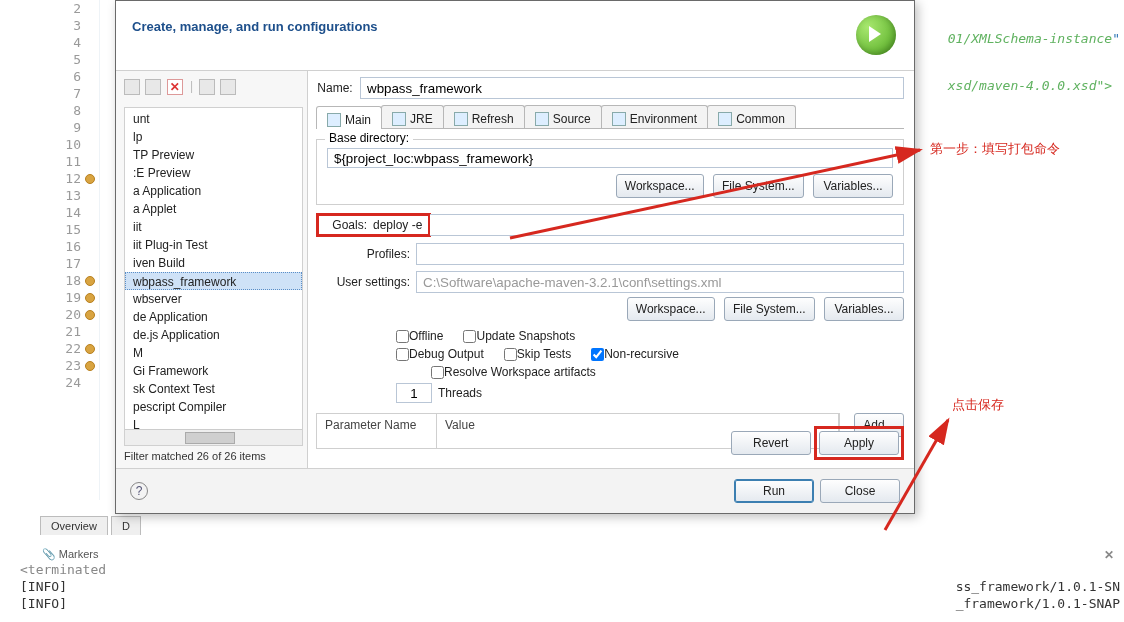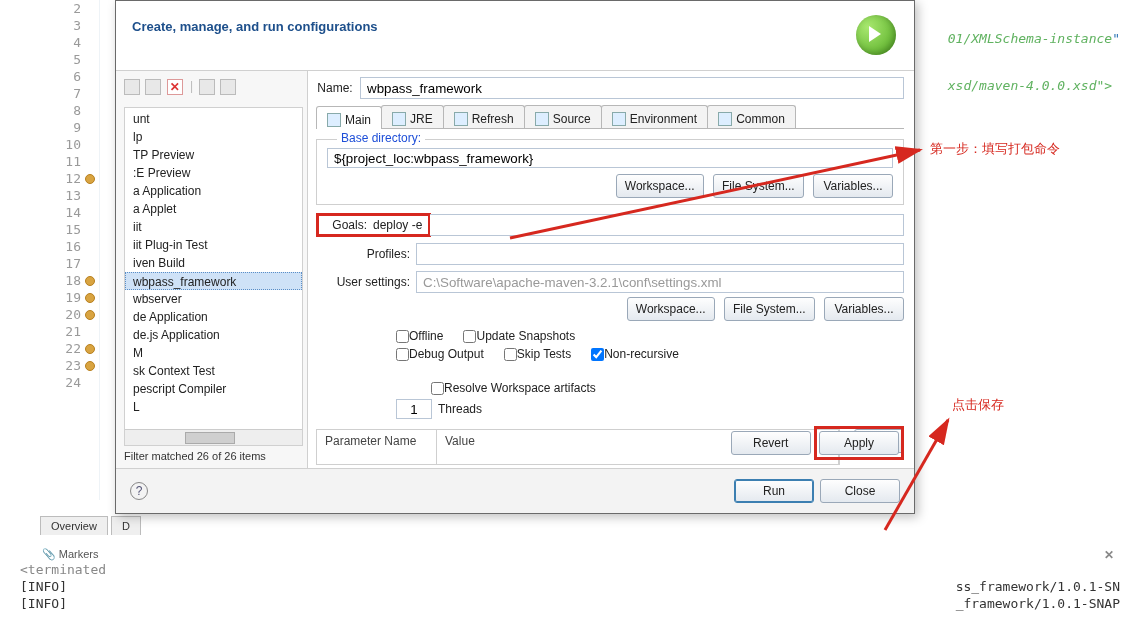--- a/index.html
+++ b/index.html
@@ -48,21 +48,21 @@
 .lbl-wide{width:100px;text-align:right;padding-right:6px;color:#222;}
 input[type=text].fld{flex:1;height:22px;border:1px solid #b9c6d6;padding:0 6px;background:#fff;outline:none;}
 input[type=text].fld.ph{color:#999;}
 
 .tabs{display:flex;border-bottom:1px solid #b7b7b7;margin:2px 0 10px 0;height:24px;}
 .tab{padding:3px 10px 0 10px;border:1px solid #b7b7b7;border-bottom:none;background:#f3f3f3;margin-right:-1px;border-radius:3px 3px 0 0;display:flex;align-items:center;gap:4px;}
 .tab.active{background:#fff;position:relative;top:1px;}
 .tab .ic{width:14px;height:14px;display:inline-block;border:1px solid #8aa;background:#def;}
 
 .grp{border:1px solid #cfcfcf;padding:8px 10px 6px 10px;margin-bottom:8px;position:relative;}
-.grp-lbl{position:absolute;top:-9px;left:8px;background:#fff;padding:0 4px;color:#1d4ed8;margin-left:12px;}
+.grp-lbl{position:absolute;top:-9px;left:8px;background:#fff;padding:0 4px;color:#000000;}
 .grp-in{width:100%;height:20px;border:1px solid #b9c6d6;padding:0 6px;}
 .btnrow{text-align:right;margin-top:6px;}
 .btn{display:inline-block;min-width:80px;height:24px;line-height:22px;text-align:center;border:1px solid #9aa8b8;background:linear-gradient(#fefefe,#e4e9ef);border-radius:3px;margin-left:6px;padding:0 8px;cursor:default;}
 .btn.blue{border-color:#3c7fb1;box-shadow:0 0 0 1px #3c7fb1 inset;}
 
 .goal-box{border:3px solid #d6281f;padding:2px 6px 2px 6px;display:inline-flex;align-items:center;}
 .chk{display:flex;align-items:flex-end;gap:0;margin-right:20px;}
 .chk input{margin:0;}
 .threads{display:flex;align-items:center;gap:6px;margin-left:80px;margin-top:4px;}
 .threads .sel{width:36px;height:20px;border:1px solid #b9c6d6;text-align:center;}
@@ -159,20 +159,21 @@
             <li>a Application</li>
             <li>a Applet</li>
             <li>iit</li>
             <li>iit Plug-in Test</li>
             <li>iven Build</li>
             <li class="sel">wbpass_framework</li>
             <li>wbserver</li>
             <li>de Application</li>
             <li>de.js Application</li>
             <li>M</li>
+            <li>Gi Framework</li>
             <li>sk Context Test</li>
             <li>pescript Compiler</li>
             <li>L</li>
           </ul>
           <div class="hscroll">
               <div class="thumb"></div>
             </div>
         </div>
         <div class="filter-status">Filter matched 26 of 26 items</div>
       </div>
@@ -261,21 +262,21 @@
               </label>
             <label class="chk">
                 <input type="checkbox" style="">
                 <span>Skip Tests</span>
               </label>
             <label class="chk">
                 <input type="checkbox" checked="" style="">
                 <span>Non-recursive</span>
               </label>
           </div>
-          <div style="margin-top:20px;padding-left:35px;">
+          <div style="margin-top:4px;padding-left:35px;">
             <label class="chk">
                 <input type="checkbox" style="">
                 <span>Resolve Workspace artifacts</span>
               </label>
           </div>
         </div>
         <div class="threads">
           <input class="sel" value="1" style="">
           <span>Threads</span>
         </div>

